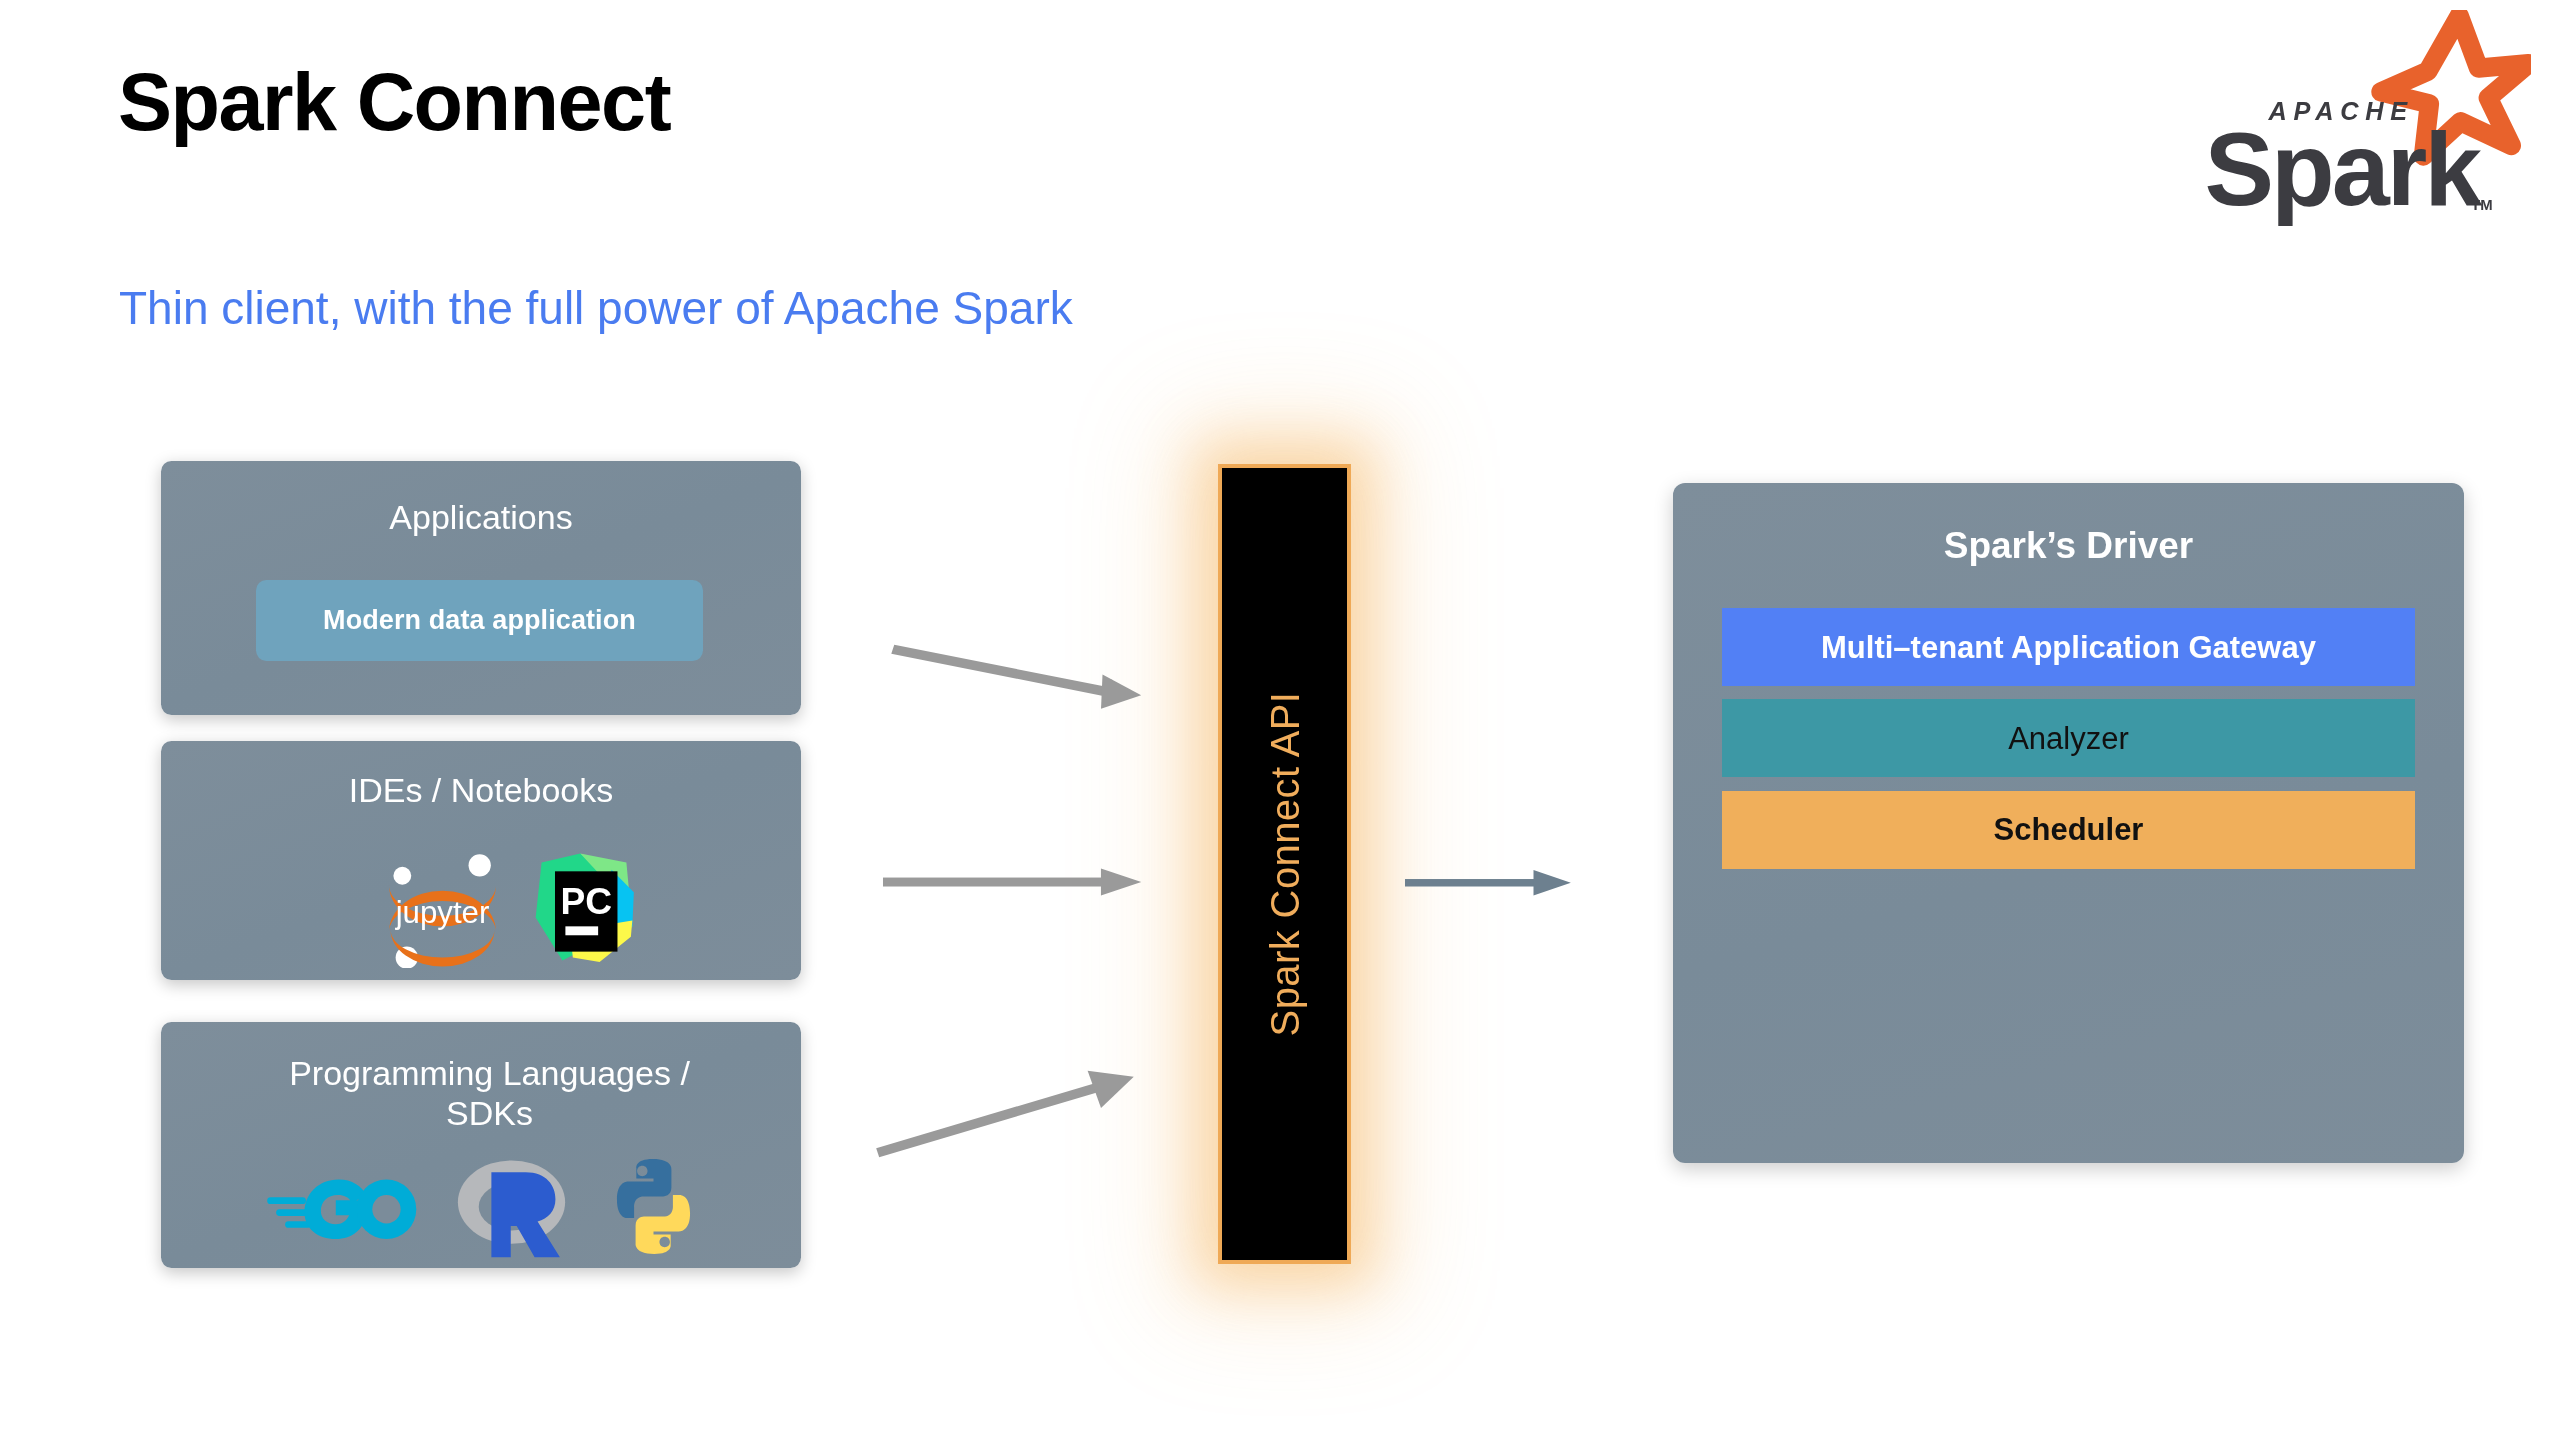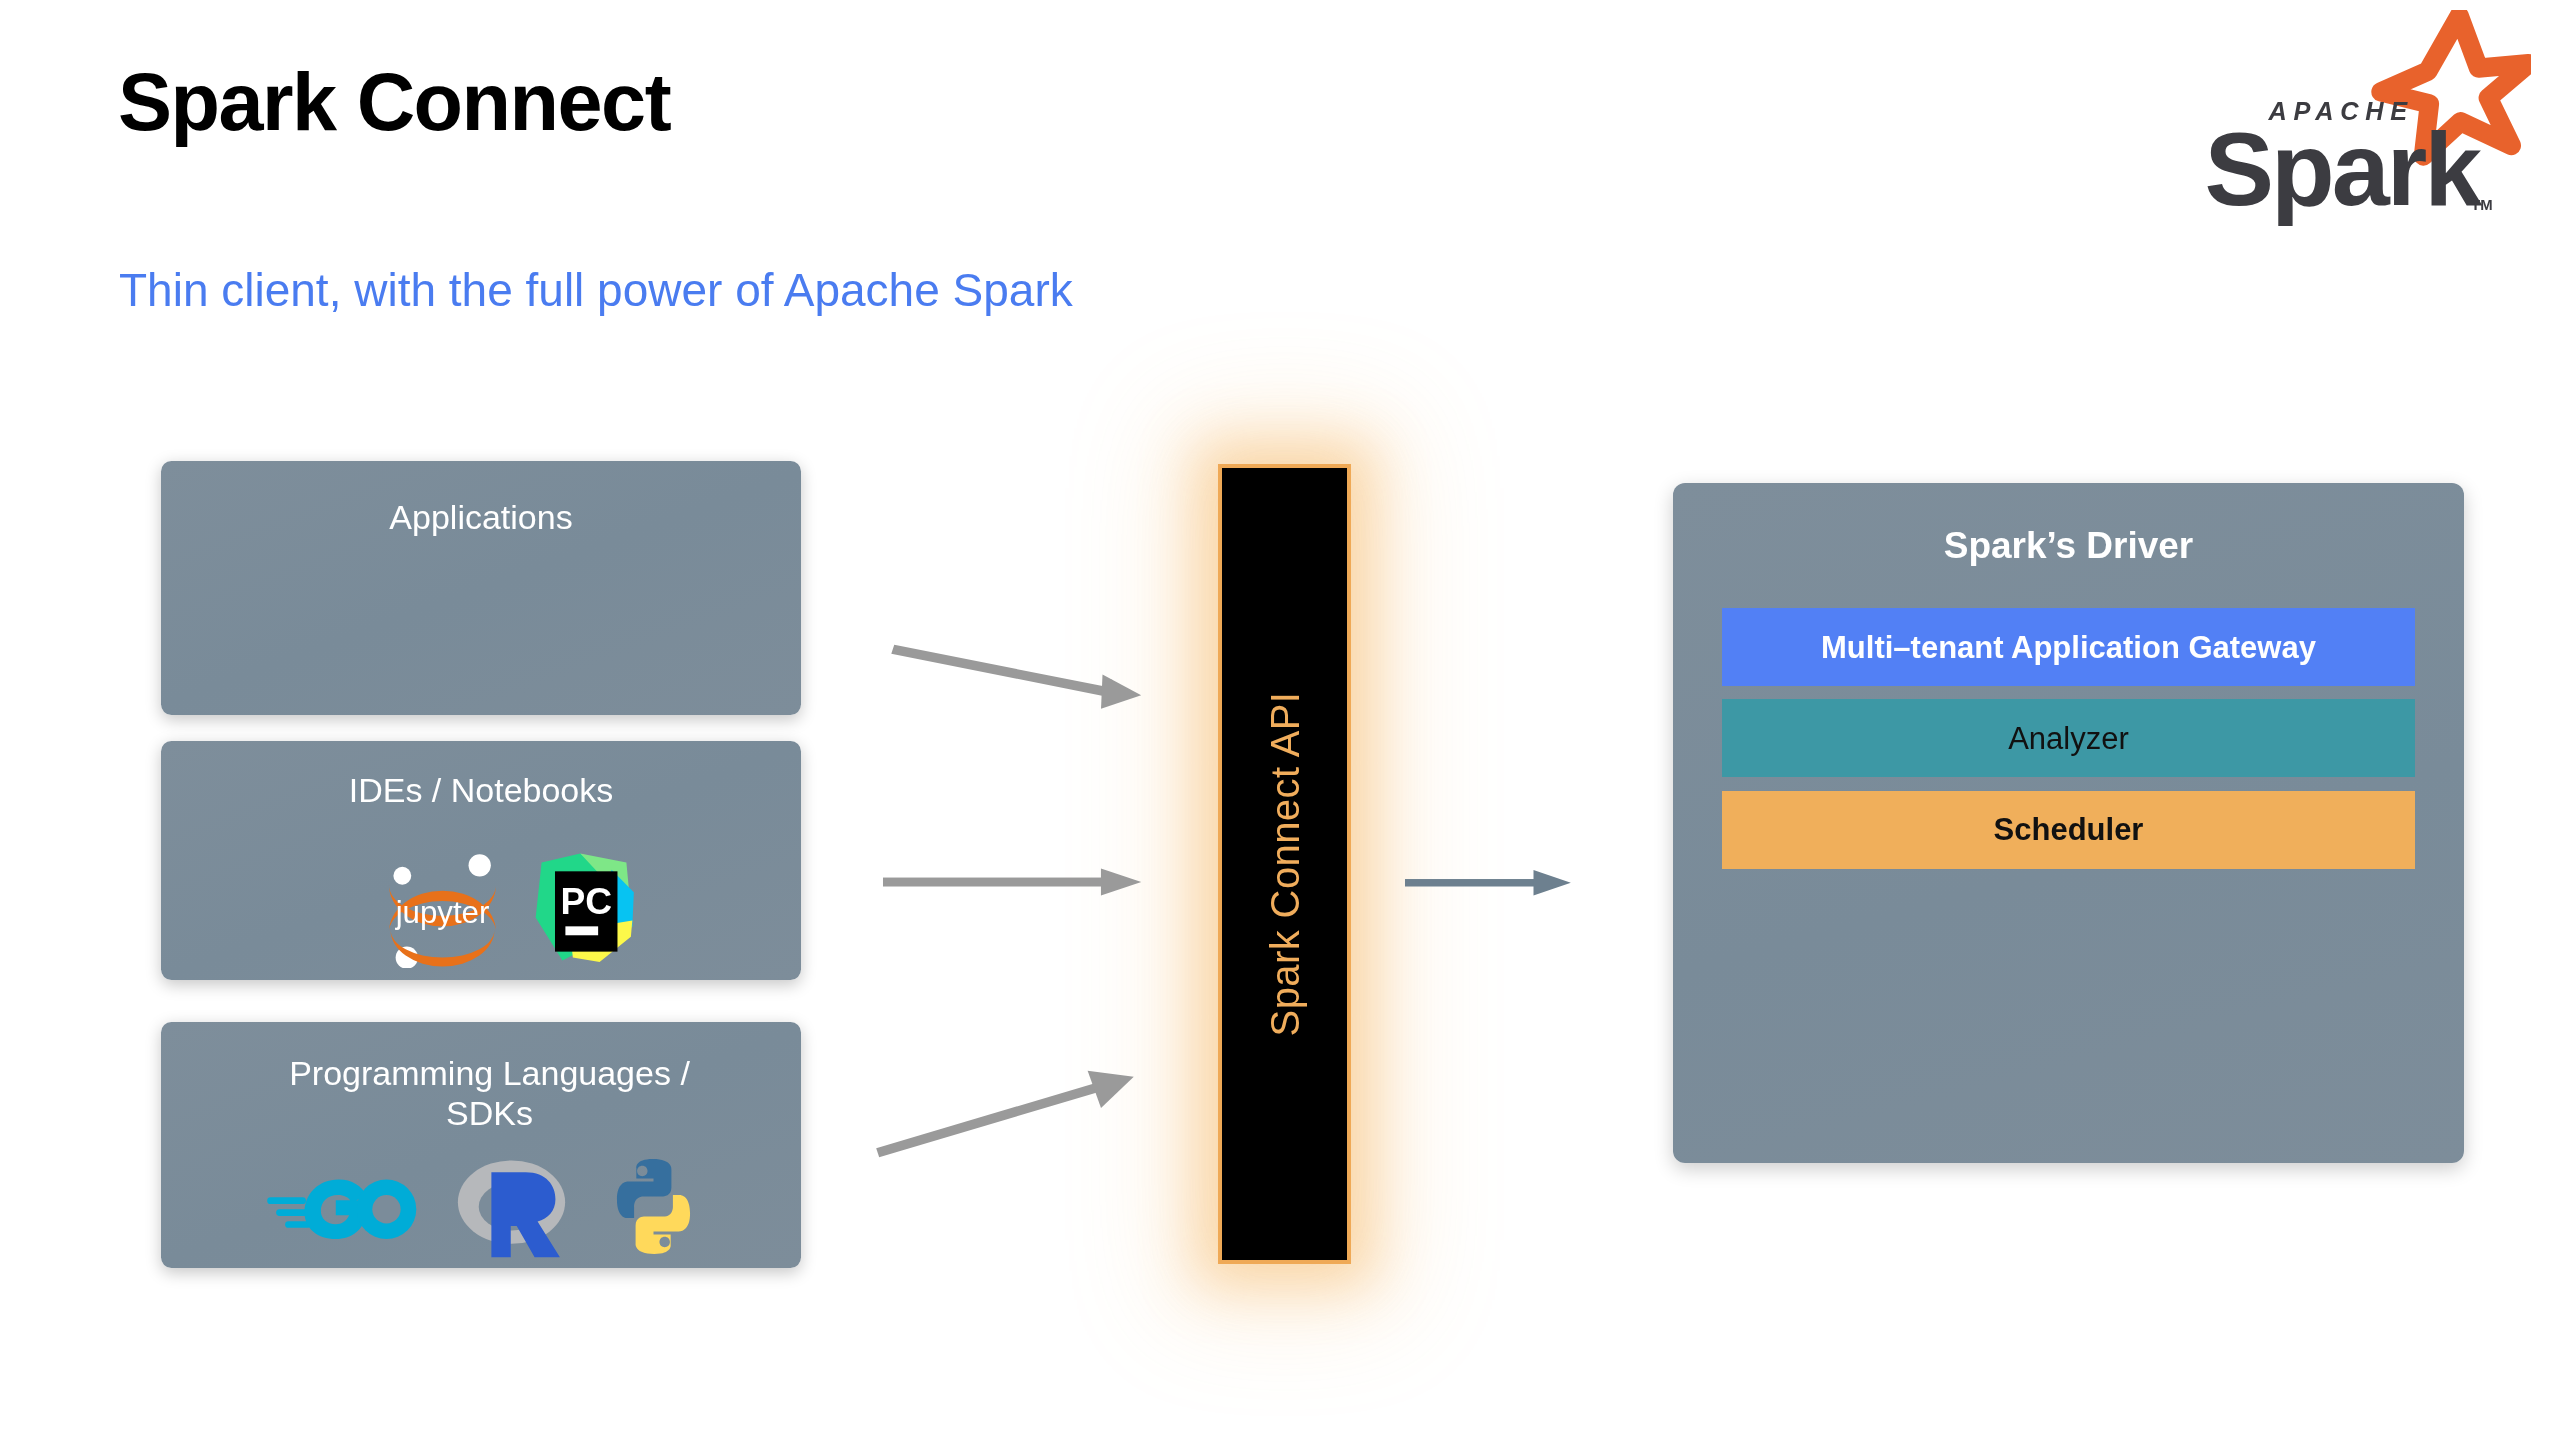--- a/index.html
+++ b/index.html
@@ -24,21 +24,21 @@
     font-size: 81px;
     font-weight: 700;
     letter-spacing: -1.5px;
     color: #000000;
     line-height: 1.1;
     white-space: nowrap;
   }
   #slide-subtitle {
     position: absolute;
     left: 119px;
-    top: 265px;
+    top: 283px;
     font-size: 46px;
     font-weight: 400;
     color: #4a7cf0;
     line-height: 1.1;
     white-space: nowrap;
   }
 
   
   #spark-logo {
     position: absolute;
@@ -195,20 +195,21 @@
 
     <g>
       <text x="62" y="262" fill="#3c3c41" font-family="'Liberation Sans', sans-serif" font-size="140" font-weight="700" letter-spacing="-4">Spark</text>
     </g>
     <text x="420" y="268" fill="#3c3c41" font-family="'Liberation Sans', sans-serif" font-size="20" font-weight="700">TM</text>
   </svg>
 </div>
 
 <div id="card-applications" class="client-card">
   <div class="card-title">Applications</div>
+  <div id="modern-data-app">Modern data application</div>
 </div>
 
 <div id="card-ides" class="client-card">
   <div class="card-title">IDEs / Notebooks</div>
   <div id="ide-logo-row" class="logo-row">
 
     <div style="width:149px;height:119px;position:relative;">
       <svg viewBox="0 0 200 160" width="149" height="119">
         <circle cx="46" cy="36" r="12" fill="#ffffff"></circle>
         <circle cx="150" cy="22" r="15" fill="#ffffff"></circle>

